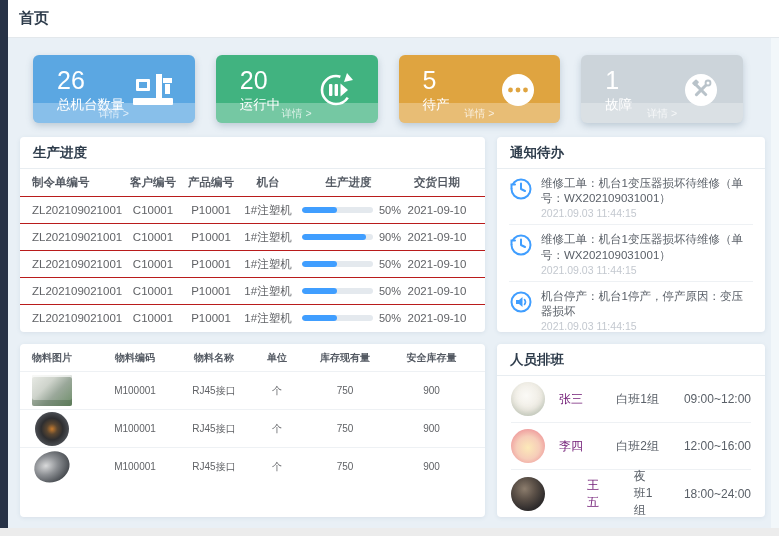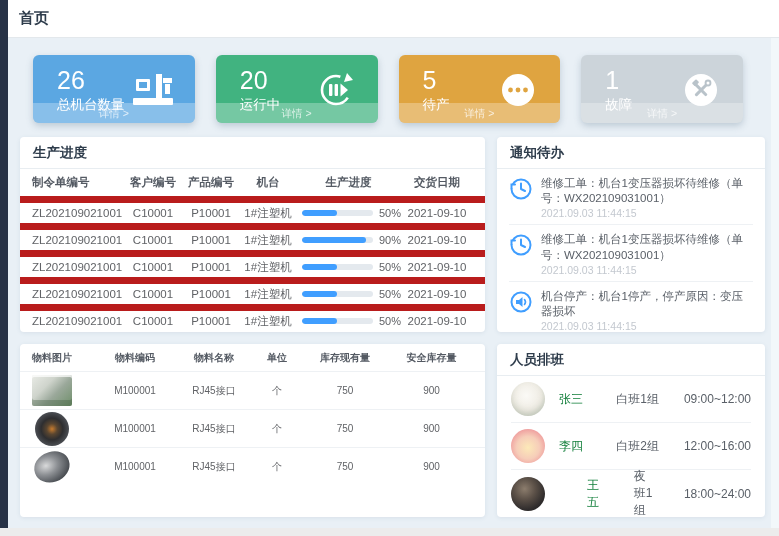--- a/index.html
+++ b/index.html
@@ -35,21 +35,21 @@
   .panel { background:#ffffff; border-radius:4px; box-shadow:0 1px 4px rgba(70,100,130,.10); overflow:hidden; }
   .panel-title { height:32px; line-height:32px; padding:0 13px; font-size:13.5px; font-weight:bold;
                  color:#2f3d4c; border-bottom:1px solid #e8edf1; }
   .panel-prod, .panel-notice { height:195px; }
   .panel-inv,  .panel-staff  { height:173px; }
 
   
   .prod-grid { display:grid; grid-template-columns:92px 58px 58px 56px 105px 1fr; align-items:center;
                padding:0 12px; font-size:11.5px; color:#606266; }
   .prod-head { height:27px; font-weight:bold; color:#545a63; }
-  .prod-row  { height:27px; border-top:7px solid #b91c1c; }
+  .prod-row  { height:27px; border-top:1px solid #b91c1c; }
   .prod-grid > div { text-align:center; white-space:nowrap; }
   .prod-grid > div:first-child { text-align:left; }
   .cell-progress { display:flex; align-items:center; justify-content:flex-start; padding-left:6px; gap:6px; }
   .bar-track { width:74px; height:6px; border-radius:3px; background:#e4e9ee; overflow:hidden; }
   .bar-fill  { height:6px; border-radius:3px; background:#409eff; }
   .bar-pct { font-size:11px; color:#606266; }
 
   
   .notice-list { padding:0 12px; }
   .notice-item { display:flex; gap:8px; padding:7px 0 5px 0; border-bottom:1px solid #eef1f4; }
@@ -73,21 +73,21 @@
   .img-speaker-cone { background:radial-gradient(ellipse at 35% 40%, #d9dadb 0%, #8d9094 35%, #4f5358 70%, #33363a 100%); border-radius:50% 46% 52% 48%; transform:rotate(-18deg); width:36px; height:30px; margin:0 2px; }
 
   
   .staff-list { padding:0 14px; }
   .staff-row { display:flex; align-items:center; height:47px; border-bottom:1px solid #eef1f4; }
   .staff-row:last-child { border-bottom:none;gap:28px; }
   .avatar { width:34px; height:34px; border-radius:50%; flex:none; }
   .avatar-1 { background:radial-gradient(circle at 45% 40%, #fbfaf6 0%, #efece4 55%, #d8dbd2 80%, #c9cfc6 100%); box-shadow:inset 0 -4px 6px rgba(150,160,140,.35); }
   .avatar-2 { background:radial-gradient(circle at 50% 55%, #fce9b8 0%, #f6cdb9 45%, #ef9e9e 75%, #e88e96 100%); }
   .avatar-3 { background:radial-gradient(circle at 40% 35%, #8c7d6d 0%, #5c5148 35%, #2f2c2c 70%, #1f1d1e 100%); }
-  .staff-name  { width:66px; margin-left:14px; font-size:12px; color:#15803d; }
+  .staff-name  { width:66px; margin-left:14px; font-size:12px; color:#701a75; }
   .staff-shift { width:78px; font-size:12px; color:#5a6068; }
   .staff-time  { flex:1; font-size:12px; color:#5a6068; }
 
   svg { display:block; }
 </style>
 </head>
 <body>
 
 <div class="screen">
   <div class="left-strip"></div>

